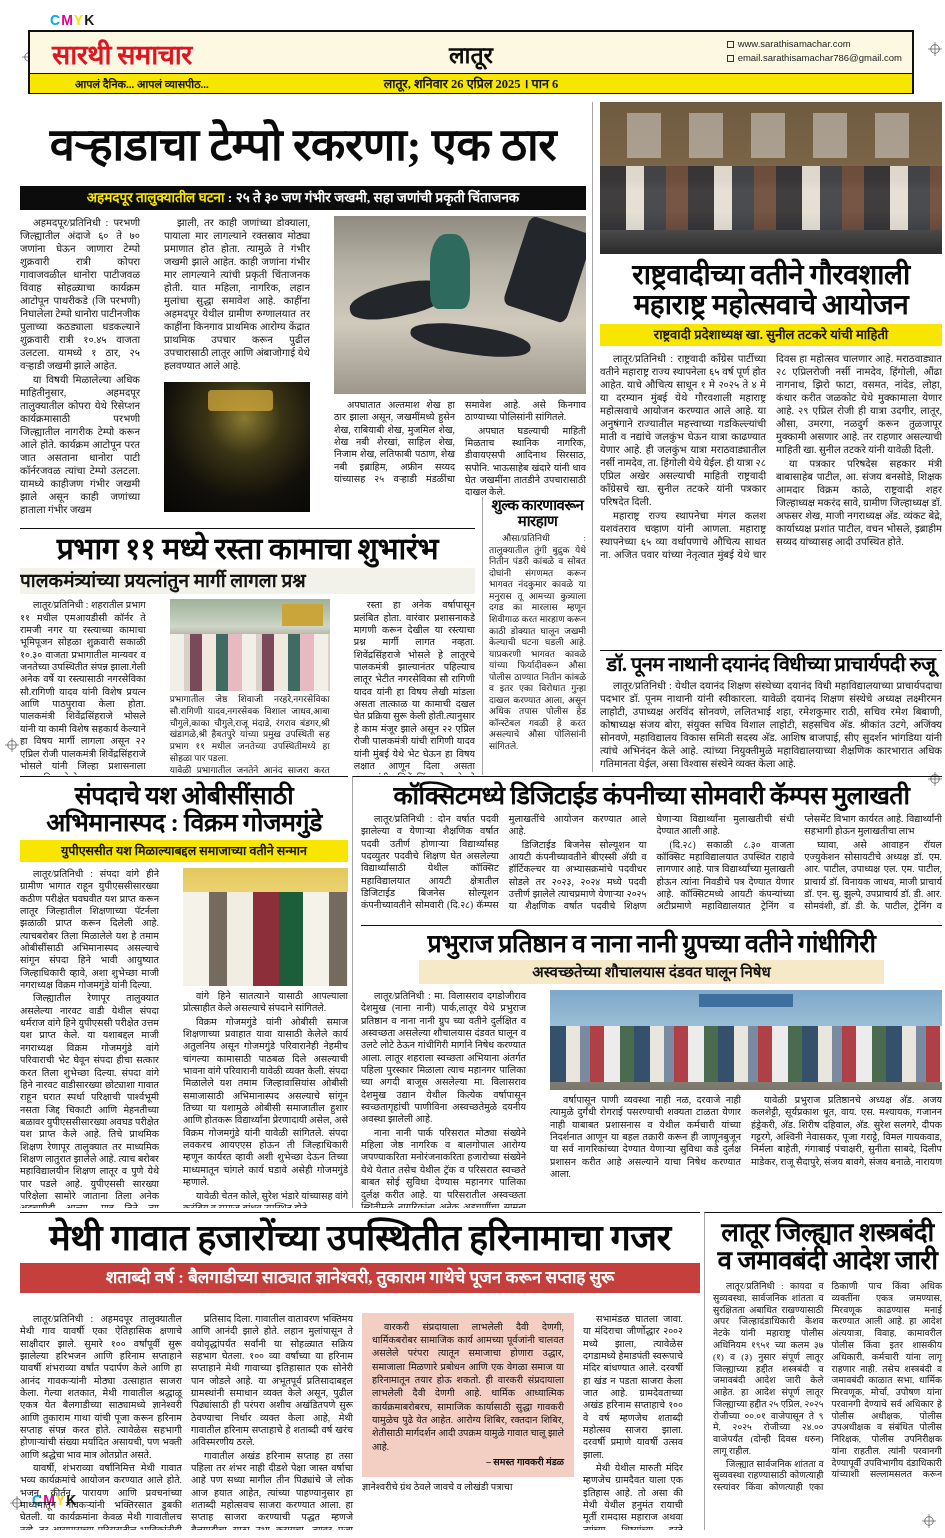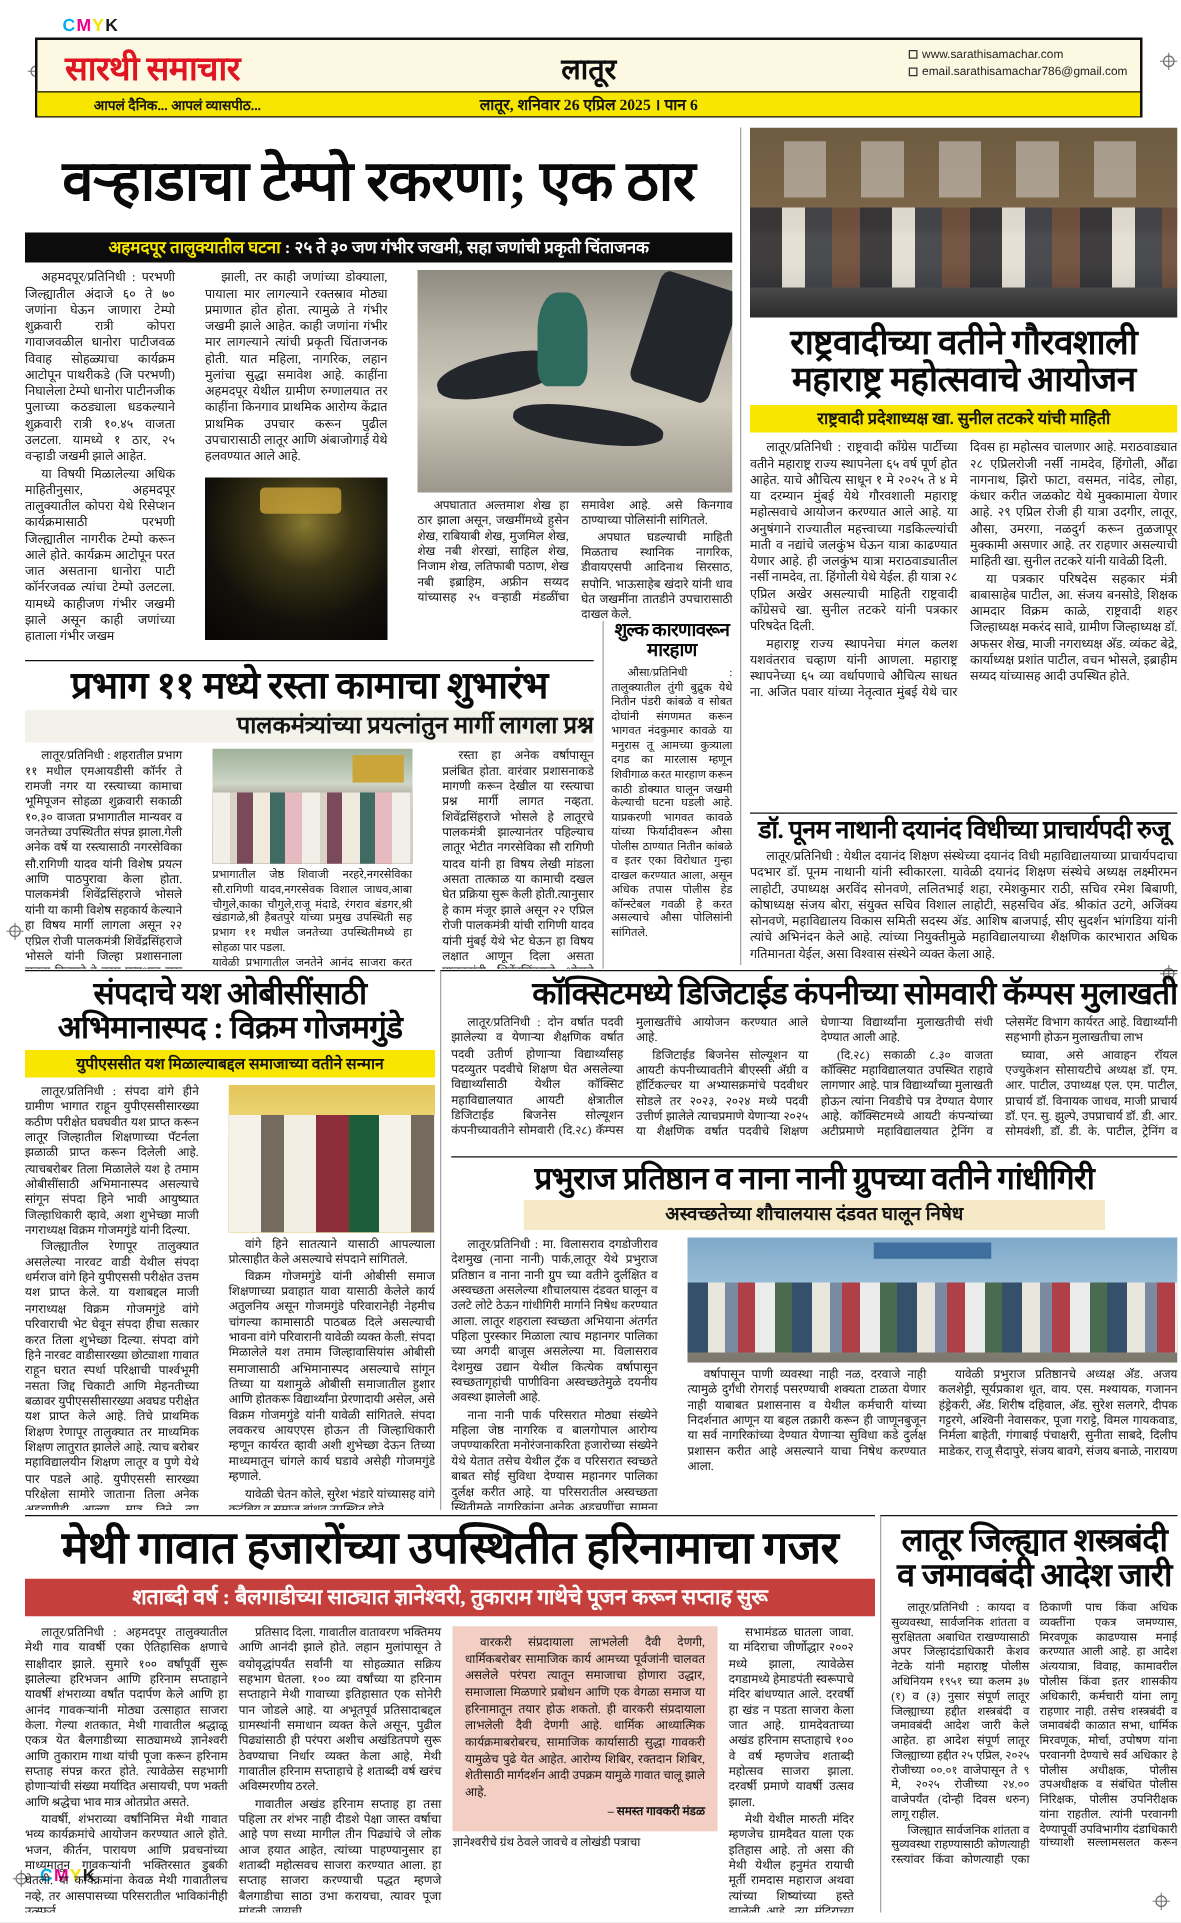--- a/index.html
+++ b/index.html
@@ -29,21 +29,21 @@
   
   .art{position:absolute;overflow:hidden;box-sizing:border-box;}
   .hl{font-weight:bold;text-align:center;color:#0a0a0a;letter-spacing:-.5px;line-height:1.08;}
   .bodytext{font-size:10px;line-height:1.3;text-align:justify;}
   .bodytext p{margin:0 0 1px 0;text-indent:13px;}
   .kicker{background:#0c0c0c;color:#fff;text-align:center;font-weight:bold;height:24px;line-height:24px;font-size:13.5px;}
   .kicker .yel{color:#f7e600;}
   .ystrip{background:#f8e600;text-align:center;font-weight:bold;font-size:13px;height:22px;line-height:22px;}
   .redstrip{background:#c5403c;color:#fff;text-align:center;font-weight:bold;font-size:17px;height:30px;line-height:30px;}
   .creamstrip{background:#f6e9c8;text-align:center;font-weight:bold;font-size:15px;height:24px;line-height:24px;}
-  .graystrip{background:#f3f2ea;text-align:right;font-weight:bold;font-size:19px;height:26px;line-height:26px;}
+  .graystrip{background:#f3f2ea;text-align:left;font-weight:bold;font-size:19px;height:26px;line-height:26px;}
   .rule{border-top:1.5px solid #111;}
   .vline{border-left:1px solid #a5a5a5;}
   .flexrow{display:flex;gap:24px;}
   .cols2{column-count:2;column-gap:10px;}
   .cols4{column-count:4;column-gap:10px;}
   
   .photo{position:relative;overflow:hidden;background:#9a9a9a;}
   .ph-press{background:linear-gradient(180deg,#6e5b40 0%,#7a6448 40%,#8a7452 52%,#d8c6a2 58%,#cdbb95 72%,#4a4a4a 84%,#2b2b2b 100%);}
   .ph-press .frames{position:absolute;top:7%;left:8%;width:84%;height:30%;
       background:repeating-linear-gradient(90deg,rgba(235,235,235,.8) 0 34px,transparent 34px 62px);opacity:.55;}
@@ -221,21 +221,21 @@
         <div class="bodytext" style="font-size:9.5px;margin-top:4px;height:198px;">
             <p>वांगे हिने सातत्याने यासाठी आपल्याला प्रोत्साहीत केले असल्याचे संपदाने सांगितले.</p>
             <p>विक्रम गोजमगुंडे यांनी ओबीसी समाज शिक्षणाच्या प्रवाहात यावा यासाठी केलेले कार्य अतुलनिय असून गोजमगुंडे परिवारानेही नेहमीच चांगल्या कामासाठी पाठबळ दिले असल्याची भावना वांगे परिवारानी यावेळी व्यक्त केली. संपदा मिळालेले यश तमाम जिल्हावासियांस ओबीसी समाजासाठी अभिमानास्पद असल्याचे सांगून तिच्या या यशामुळे ओबीसी समाजातील हुशार आणि होतकरू विद्यार्थ्यांना प्रेरणादायी असेल, असे विक्रम गोजमगुंडे यांनी यावेळी सांगितले. संपदा लवकरच आयएएस होऊन ती जिल्हाधिकारी म्हणून कार्यरत व्हावी अशी शुभेच्छा देऊन तिच्या माध्यमातून चांगले कार्य घडावे असेही गोजमगुंडे म्हणाले.</p>
             <p>यावेळी चेतन कोले, सुरेश भंडारे यांच्यासह वांगे कुटूंबिय व समाज बांधव उपस्थित होते.</p>
           </div>
       </div>
     </div>
   </section>
 
   <section class="art rule vline" style="left:352px;top:776px;width:590px;height:432px;padding:5px 0 0 8px;">
-    <div class="hl" style="font-size:25px;text-align:right;">कॉक्सिटमध्ये डिजिटाईड कंपनीच्या सोमवारी कॅम्पस मुलाखती</div>
+    <div class="hl" style="font-size:25px;">कॉक्सिटमध्ये डिजिटाईड कंपनीच्या सोमवारी कॅम्पस मुलाखती</div>
     <div class="cols4 bodytext" style="font-size:9.5px;margin-top:4px;height:106px;">
         <p>लातूर/प्रतिनिधी : दोन वर्षात पदवी झालेल्या व येणाऱ्या शैक्षणिक वर्षात पदवी उतीर्ण होणाऱ्या विद्यार्थ्यांसह पदव्युतर पदवीचे शिक्षण घेत असलेल्या विद्यार्थ्यांसाठी येथील कॉक्सिट महाविद्यालयात आयटी क्षेत्रातील डिजिटाईड बिजनेस सोल्यूशन कंपनीच्यावतीने सोमवारी (दि.२८) कॅम्पस मुलाखतींचे आयोजन करण्यात आले आहे.</p>
         <p>डिजिटाईड बिजनेस सोल्यूशन या आयटी कंपनीच्यावतीने बीएस्सी अ‍ॅग्री व हॉर्टिकल्चर या अभ्यासक्रमांचे पदवीधर सोडले तर २०२३, २०२४ मध्ये पदवी उत्तीर्ण झालेले त्याचप्रमाणे येणाऱ्या २०२५ या शैक्षणिक वर्षात पदवीचे शिक्षण घेणाऱ्या विद्यार्थ्यांना मुलाखतीची संधी देण्यात आली आहे.</p>
         <p>(दि.२८) सकाळी ८.३० वाजता कॉक्सिट महाविद्यालयात उपस्थित राहावे लागणार आहे. पात्र विद्यार्थ्यांच्या मुलाखती होऊन त्यांना निवडीचे पत्र देण्यात येणार आहे. कॉक्सिटमध्ये आयटी कंपन्यांच्या अटीप्रमाणे महाविद्यालयात ट्रेनिंग व प्लेसमेंट विभाग कार्यरत आहे. विद्यार्थ्यांनी सहभागी होऊन मुलाखतीचा लाभ</p>
         <p>घ्यावा, असे आवाहन रॉयल एज्युकेशन सोसायटीचे अध्यक्ष डॉ. एम. आर. पाटील, उपाध्यक्ष एल. एम. पाटील, प्राचार्य डॉ. विनायक जाधव, माजी प्राचार्य डॉ. एन. सु. झुल्पे, उपप्राचार्य डॉ. डी. आर. सोमवंशी, डॉ. डी. के. पाटील, ट्रेनिंग व प्लेसमेंट प्रमुख डॉ. कैलास जाधव, प्रा. नितीन वाघमारे, प्रा. दिगंबर भोसले, प्रा. संजय मैदर्गी, प्रा. आरती पाटील यांनी केले आहे.</p>
       </div>
     <div class="rule" style="margin-top:6px;"></div>
     <div class="hl" style="font-size:25px;margin-top:4px;">प्रभुराज प्रतिष्ठान व नाना नानी ग्रुपच्या वतीने गांधीगिरी</div>
     <div class="creamstrip" style="margin-top:3px;width:80%;margin-left:10%;">अस्वच्छतेच्या शौचालयास दंडवत घालून निषेध</div>
     <div class="flexrow" style="margin-top:6px;height:198px;">
@@ -252,21 +252,21 @@
             <p>वर्षापासून पाणी व्यवस्था नाही नळ, दरवाजे नाही त्यामुळे दुर्गंधी रोगराई पसरण्याची शक्यता टाळता येणार नाही याबाबत प्रशासनास व येथील कर्मचारी यांच्या निदर्शनात आणून या बहल तक्रारी करून ही जाणूनबुजून या सर्व नागरिकांच्या देण्यात येणाऱ्या सुविधा कडे दुर्लक्ष प्रशासन करीत आहे असल्याने याचा निषेध करण्यात आला.</p>
             <p>यावेळी प्रभुराज प्रतिष्ठानचे अध्यक्ष अ‍ॅड. अजय कलशेट्टी, सूर्यप्रकाश धूत, वाय. एस. मश्यायक, गजानन हंड्रेकरी, अ‍ॅड. शिरीष दहिवाल, अ‍ॅड. सुरेश सलगरे, दीपक गट्टरगे, अश्विनी नेवासकर, पूजा गराट्टे, विमल गायकवाड, निर्मला बाहेती, गंगाबाई पंचाक्षरी, सुनीता साबदे, दिलीप माडेकर, राजू सैदापुरे, संजय बावगे, संजय बनाळे, नारायण साबदे, सचिन गोलावार महिला वर्ग व आदी मोठ्या संख्येने उपस्थित होते.</p>
           </div>
       </div>
     </div>
   </section>
 
   <section class="art rule" style="left:20px;top:1212px;width:680px;height:318px;padding-top:6px;">
     <div class="hl" style="font-size:36px;">मेथी गावात हजारोंच्या उपस्थितीत हरिनामाचा गजर</div>
     <div class="redstrip" style="margin-top:5px;">शताब्दी वर्ष : बैलगाडीच्या साठ्यात ज्ञानेश्वरी, तुकाराम गाथेचे पूजन करून सप्ताह सुरू</div>
-    <div class="flexrow" style="margin-top:8px;height:208px;gap:9px;">
+    <div class="flexrow" style="margin-top:20px;height:208px;gap:9px;">
       <div class="bodytext" style="width:162px;font-size:9.5px;">
           <p>लातूर/प्रतिनिधी : अहमदपूर तालुक्यातील मेथी गाव यावर्षी एका ऐतिहासिक क्षणाचे साक्षीदार झाले. सुमारे १०० वर्षांपूर्वी सुरू झालेल्या हरिभजन आणि हरिनाम सप्ताहाने यावर्षी शंभराव्या वर्षांत पदार्पण केले आणि हा आनंद गावकऱ्यांनी मोठ्या उत्साहात साजरा केला. गेल्या शतकात, मेथी गावातील श्रद्धाळू एकत्र येत बैलगाडीच्या साठ्यामध्ये ज्ञानेश्वरी आणि तुकाराम गाथा यांची पूजा करून हरिनाम सप्ताह संपन्न करत होते. त्यावेळेस सहभागी होणाऱ्यांची संख्या मर्यादित असायची, पण भक्ती आणि श्रद्धेचा भाव मात्र ओतप्रोत असते.</p>
           <p>यावर्षी, शंभराव्या वर्षांनिमित्त मेथी गावात भव्य कार्यक्रमांचे आयोजन करण्यात आले होते. भजन, कीर्तन, पारायण आणि प्रवचनांच्या माध्यमातून गावकऱ्यांनी भक्तिरसात डुबकी घेतली. या कार्यक्रमांना केवळ मेथी गावातीलच नव्हे, तर आसपासच्या परिसरातील भाविकांनीही उत्स्फूर्त</p>
         </div>
       <div class="bodytext" style="width:162px;font-size:9.5px;">
           <p>प्रतिसाद दिला. गावातील वातावरण भक्तिमय आणि आनंदी झाले होते. लहान मुलांपासून ते वयोवृद्धांपर्यंत सर्वांनी या सोहळ्यात सक्रिय सहभाग घेतला. १०० व्या वर्षांच्या या हरिनाम सप्ताहाने मेथी गावाच्या इतिहासात एक सोनेरी पान जोडले आहे. या अभूतपूर्व प्रतिसादाबद्दल ग्रामस्थांनी समाधान व्यक्त केले असून, पुढील पिढ्यांसाठी ही परंपरा अशीच अखंडितपणे सुरू ठेवण्याचा निर्धार व्यक्त केला आहे, मेथी गावातील हरिनाम सप्ताहाचे हे शताब्दी वर्ष खरंच अविस्मरणीय ठरले.</p>
           <p>गावातील अखंड हरिनाम सप्ताह हा तसा पहिला तर शंभर नाही दीडशे पेक्षा जास्त वर्षाचा आहे पण सध्या मागील तीन पिढ्यांचे जे लोक आज हयात आहेत, त्यांच्या पाहण्यानुसार हा शताब्दी महोत्सवच साजरा करण्यात आला. हा सप्ताह साजरा करण्याची पद्धत म्हणजे बैलगाडीचा साठा उभा करायचा, त्यावर पूजा मांडली. जायची</p>
         </div>
       <div style="width:212px;">
         <div class="pinkbox">

